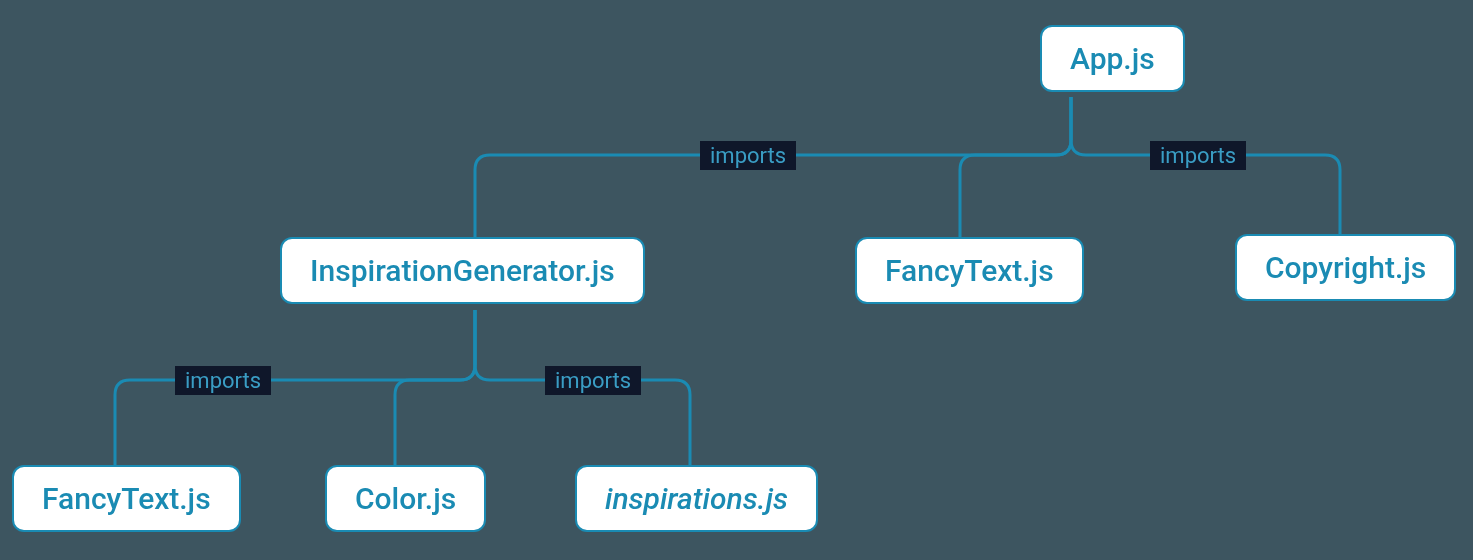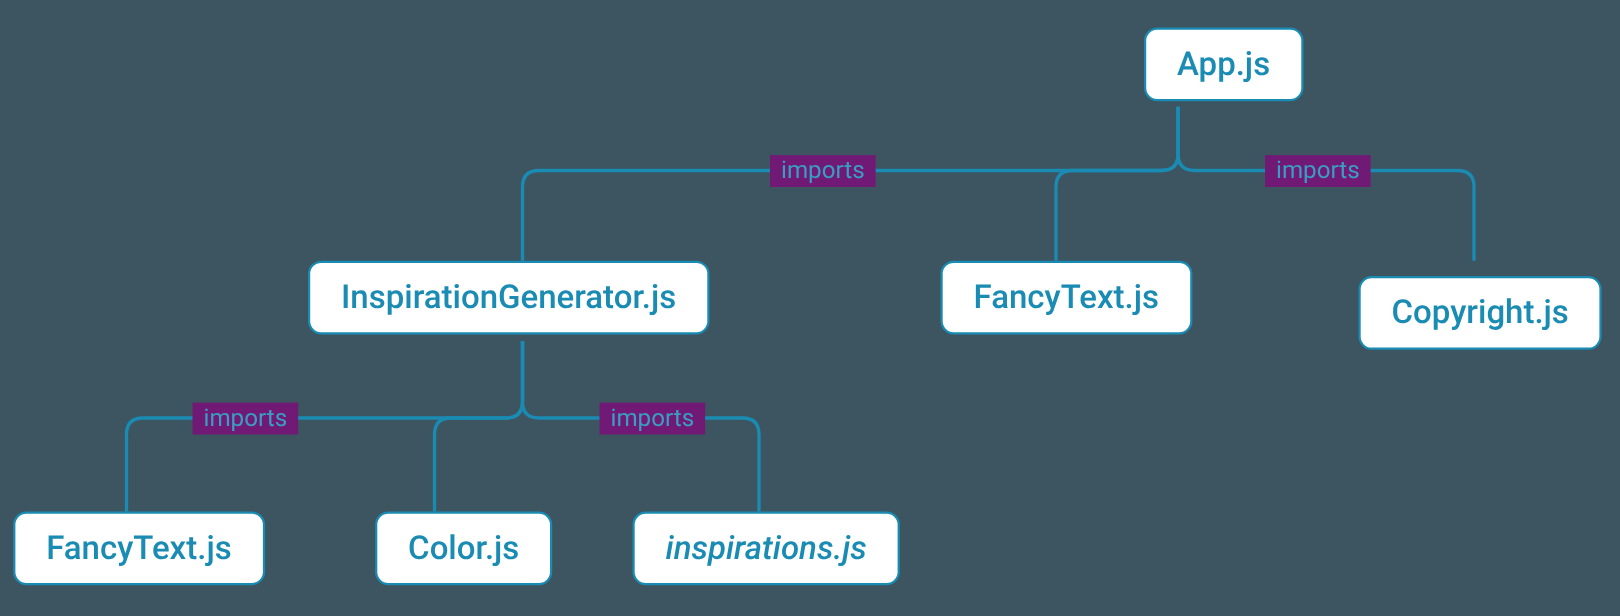--- a/index.html
+++ b/index.html
@@ -23,21 +23,21 @@
       color: #1a8bb3;
       font-size: 30px;
       font-weight: 500;
       white-space: nowrap;
       display: flex;
       align-items: center;
       justify-content: center;
     }
     .edge-label {
       position: absolute;
-      background: #701a75;
+      background: #0f172a;
       color: #3a9dc4;
       font-size: 22px;
       padding: 2px 10px;
       font-weight: 400;
     }
     svg.connector {
       position: absolute;
       top: 0;
       left: 0;
       width: 1473px;
@@ -69,29 +69,29 @@
 </div>
 
 <div class="node" style="left:280px; top:237px;text-align:center;">
   <span>InspirationGenerator.js</span>
 </div>
 
 <div class="node" style="left:855px; top:237px;">
   <span>FancyText.js</span>
 </div>
 
-<div class="node" style="left:1235px; top:251px;">
+<div class="node" style="left:1235px; top:234px;">
   <span>Copyright.js</span>
 </div>
 
 <div class="node" style="left:12px; top:465px;">
   <span>FancyText.js</span>
 </div>
 
-<div class="node" style="left:341px; top:465px;">
+<div class="node" style="left:325px; top:465px;">
   <span>Color.js</span>
 </div>
 
 <div class="node" style="left:575px; top:465px;font-style:italic;">
   <span>inspirations.js</span>
 </div>
 
 <div class="edge-label" style="left:700px; top:141px;">
   <span>imports</span>
 </div>

